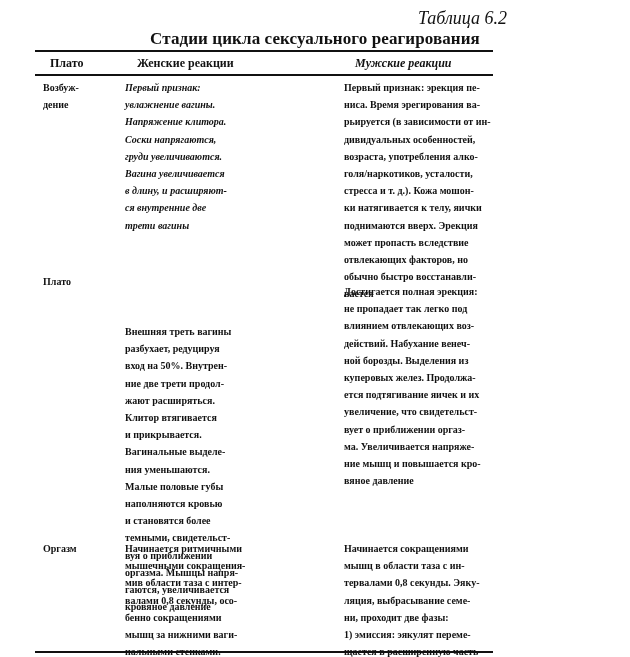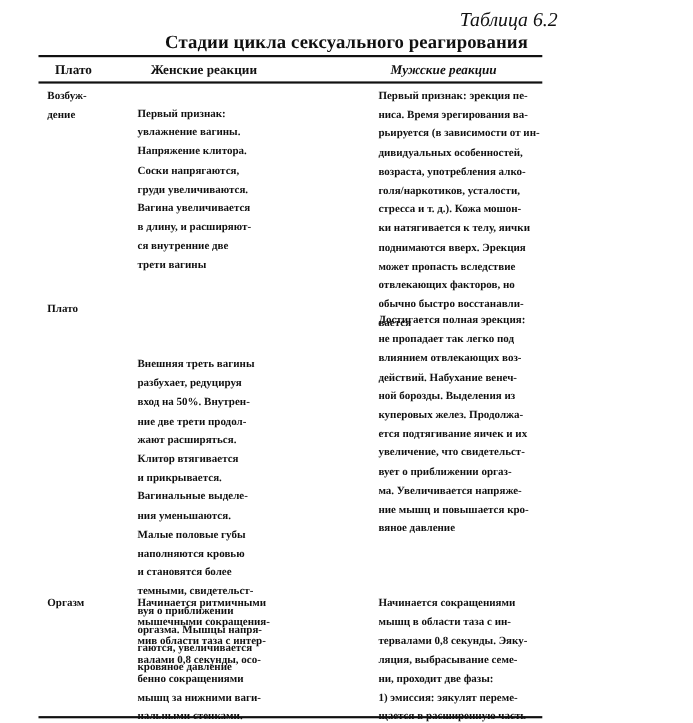--- a/index.html
+++ b/index.html
@@ -20,21 +20,21 @@
 <div class="title">Стадии цикла сексуального реагирования</div>
 
 <div class="rule" style="top:50px;"></div>
 <div class="thead" style="left:50px;">Плато</div>
 <div class="thead" style="left:137px;">Женские реакции</div>
 <div class="thead" style="left:355px;font-style:italic;">Мужские реакции</div>
 <div class="rule" style="top:74px;"></div>
 
 <div class="cell stage" style="top:79px;">Возбуж-
 дение</div>
-<div class="cell female" style="top:95px;">Первый признак:
+<div class="cell female" style="top:79px;font-style:italic;">Первый признак:
 увлажнение вагины.
 Напряжение клитора.
 Соски напрягаются,
 груди увеличиваются.
 Вагина увеличивается
 в длину, и расширяют-
 ся внутренние две
 трети вагины</div>
 <div class="cell male" style="top:79px;">Первый признак: эрекция пе-
 ниса. Время эрегирования ва-

